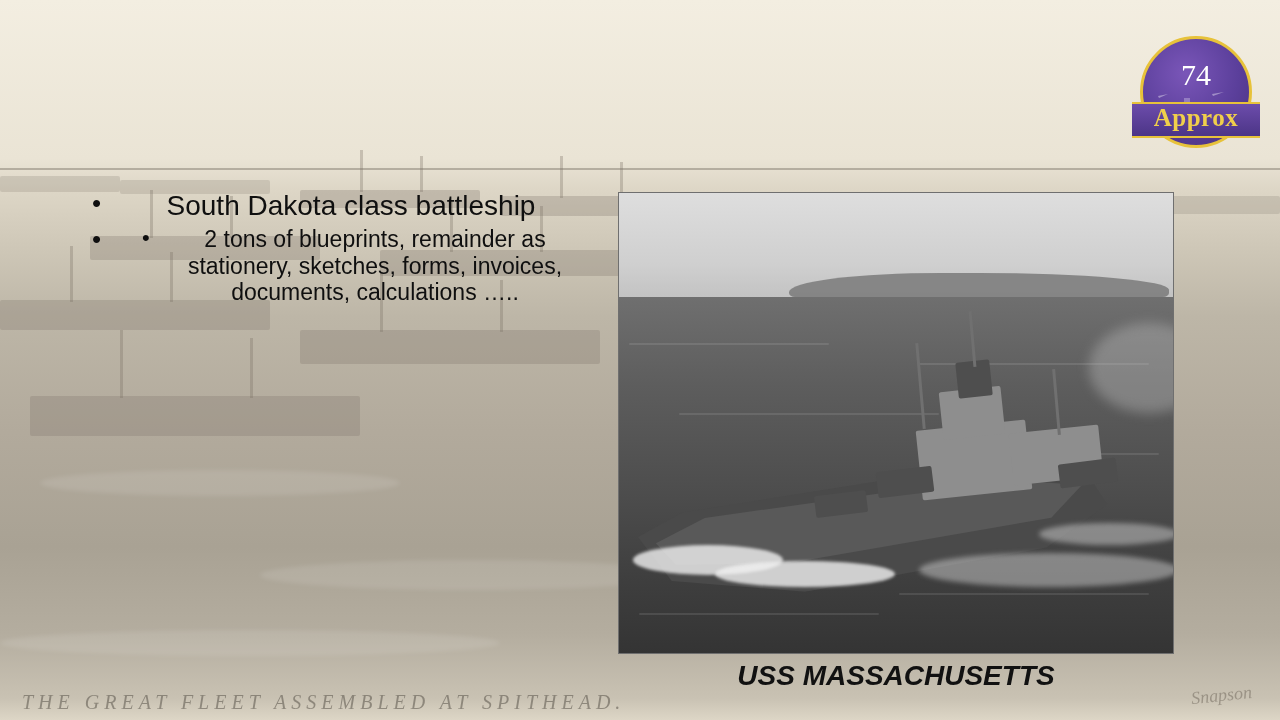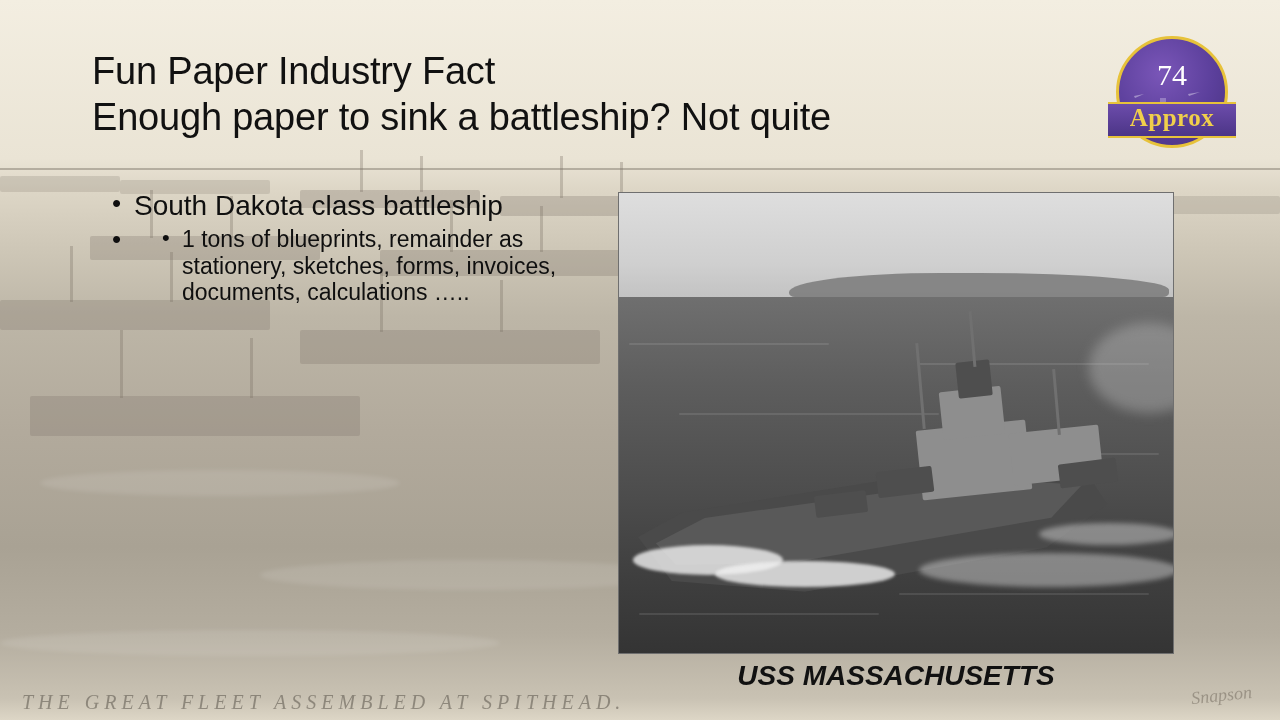--- a/index.html
+++ b/index.html
@@ -91,21 +91,21 @@
     width: 1000px;
     color: #111;
     font-size: 38px;
     line-height: 1.22;
     letter-spacing: -0.2px;
   }
   .title-line { display: block; white-space: nowrap; }
   
   .badge {
     position: absolute;
-    right: 44px;
+    right: 20px;
     top: 36px;
     width: 128px;
     height: 122px;
   }
   .badge-circle {
     position: absolute;
     left: 8px;
     top: 0;
     width: 112px;
     height: 112px;
@@ -151,24 +151,25 @@
     text-align: center;
     font-size: 25px;
     font-weight: bold;
     color: #f0cf4b;
     letter-spacing: 0.5px;
     font-family: "Liberation Serif", serif;
   }
   
   .content {
     position: absolute;
-    left: 108px;
+    left: 88px;
     top: 190px;
     width: 500px;
     color: #0f0f0f;
+    text-align: center;
   }
   ul.lvl1 {
     list-style: none;
     margin: 0;
     padding: 0;
   }
   ul.lvl1 > li {
     position: relative;
     padding-left: 26px;
     font-size: 28px;
@@ -336,24 +337,20 @@
     <div class="bg-ship s-light" style="left:1160px;top:196px; width:120px; height:18px;"></div>
 
     <div class="bg-wash" style="left:40px; top:470px; width:360px; height:26px;"></div>
     <div class="bg-wash" style="left:260px;top:560px; width:420px; height:30px;"></div>
     <div class="bg-wash" style="left:0px;  top:630px; width:500px; height:26px;"></div>
 
     <div class="bg-caption">THE GREAT FLEET ASSEMBLED AT SPITHEAD.</div>
     <div class="bg-signature">Snapson</div>
   </div>
 
-  <div class="title-block">
-    <span class="title-line">Fun Paper Industry Fact</span>
-    <span class="title-line">Enough paper to sink a battleship? Not quite</span>
-  </div>
 
   <div class="badge">
     <div class="badge-circle"></div>
     <svg class="badge-skyline" viewBox="0 0 92 40">
       <g fill="#ffffff" opacity="0.5">
         <rect x="4" y="18" width="8" height="22"></rect>
         <rect x="14" y="10" width="7" height="30"></rect>
         <rect x="23" y="22" width="9" height="18"></rect>
         <rect x="34" y="6" width="6" height="34"></rect>
         <rect x="42" y="16" width="10" height="24"></rect>
@@ -371,21 +368,21 @@
     <div class="badge-text">Approx</div>
   </div>
 
   <div class="content">
     <ul class="lvl1">
       <li>
         <span class="b1text">South Dakota class battleship</span>
       </li>
       <li>
         <ul class="lvl2">
-          <li>1 tons of blueprints, remainder as stationery, sketches, forms, invoices, documents, calculations …..</li>
+          <li>2 tons of blueprints, remainder as stationery, sketches, forms, invoices, documents, calculations …..</li>
         </ul>
       </li>
     </ul>
   </div>
 
   <div class="photo-frame">
     <div class="ph-sky"></div>
     <div class="ph-land"></div>
     <div class="ph-sea"></div>
 

